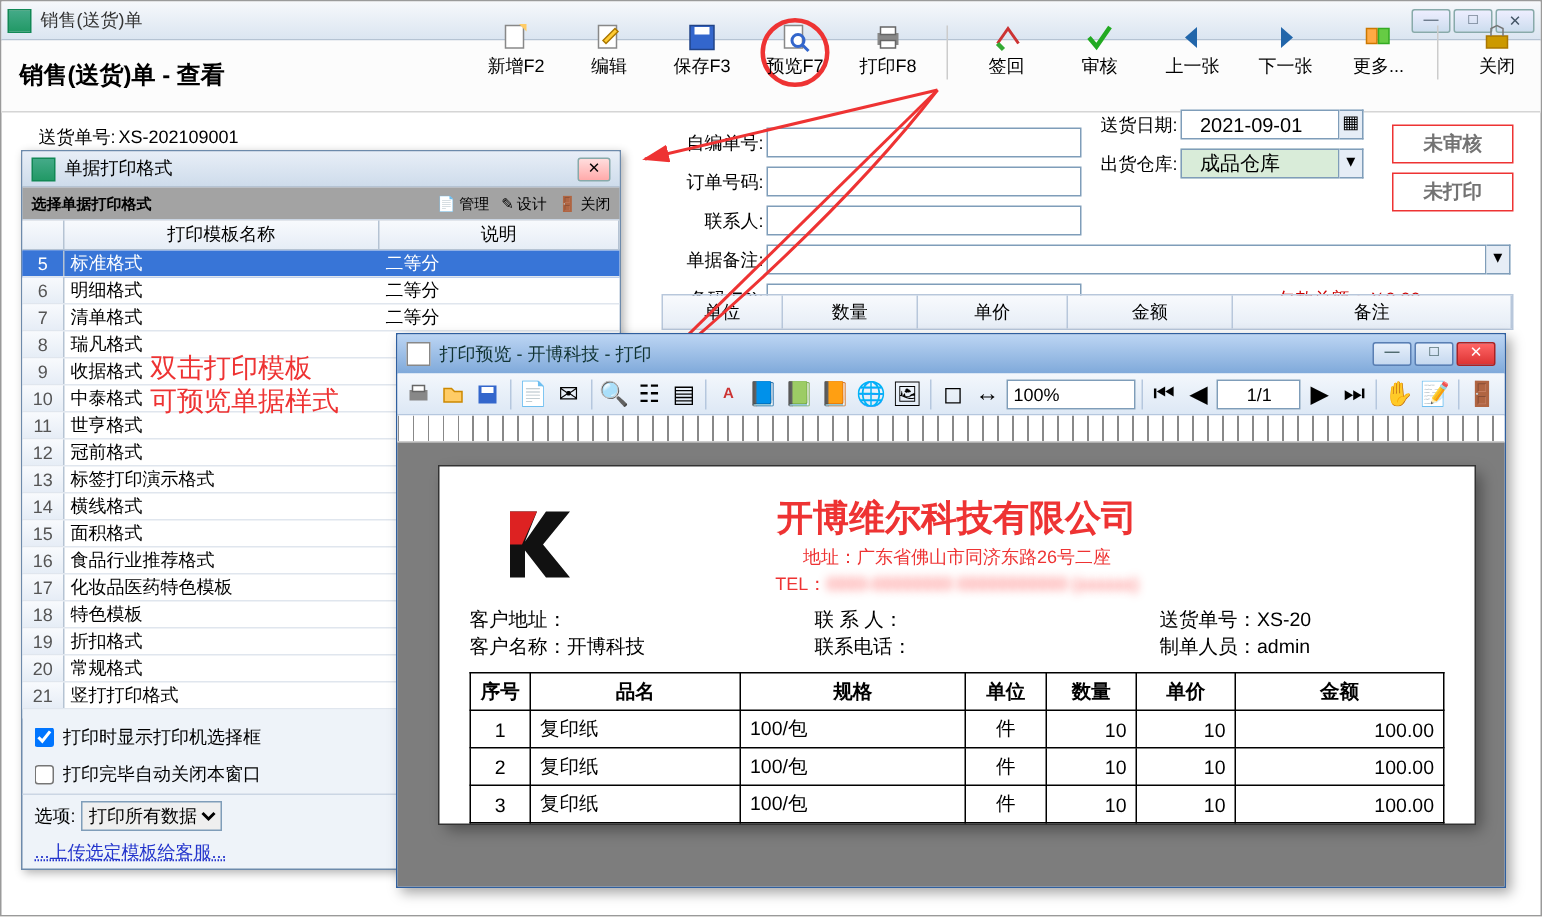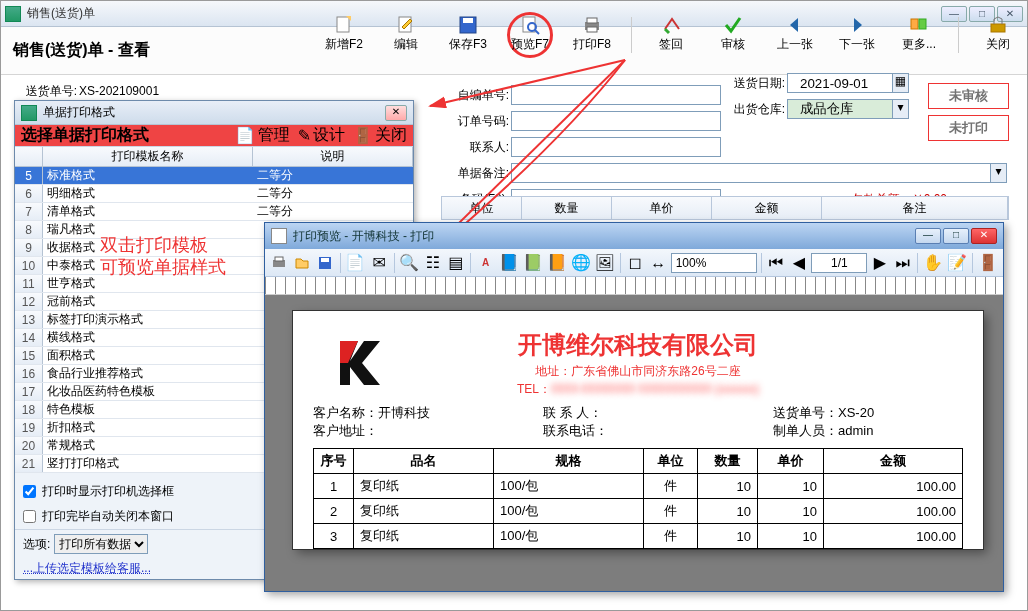--- a/index.html
+++ b/index.html
@@ -32,21 +32,21 @@
 .status-tags{position:absolute;top:82px;right:18px;display:flex;flex-direction:column;gap:6px}
 .status-tag{border:1px solid #e33;color:#737373;font-size:13px;font-weight:bold;padding:3px 20px;text-align:center;background:#fff}
 
 .grid-header{position:absolute;top:195px;left:440px;right:18px;height:24px;border:1px solid #b8c7db;background:linear-gradient(#f8fafd,#e6edf6);display:flex;font-size:12px}
 .grid-header>div{border-right:1px solid #b8c7db;display:flex;align-items:center;justify-content:center}
 
 
 .tpl-dialog{position:absolute;top:100px;left:14px;width:400px;border:1px solid #6d8aab;background:#eef3f9;box-shadow:2px 2px 6px rgba(0,0,0,.3)}
 .tpl-titlebar{height:24px;background:linear-gradient(#e8eef7,#cedceb);display:flex;align-items:center;padding:0 6px;font-size:12px;border-bottom:1px solid #b5c3d3}
 .tpl-titlebar .close-x{width:22px;height:16px;border:1px solid #8aa;background:linear-gradient(#fdd,#faa);border-radius:2px;text-align:center;font-size:10px;cursor:pointer;margin-left:auto}
-.tpl-sub{height:22px;background:#ef4444;display:flex;align-items:center;font-size:16px;padding:0 6px;border-bottom:1px solid #cbd6e4}
+.tpl-sub{height:22px;background:#a3a3a3;display:flex;align-items:center;font-size:10px;padding:0 6px;border-bottom:1px solid #cbd6e4}
 .tpl-sub b{flex:1}
 .tpl-sub .lnk{margin-left:8px;cursor:pointer;display:flex;align-items:center;gap:2px}
 .tpl-grid-hd{height:20px;background:linear-gradient(#f8fafd,#e6edf6);display:flex;font-size:12px;border-bottom:1px solid #b5c3d3}
 .tpl-grid-hd>div{display:flex;align-items:center;justify-content:center;border-right:1px solid #b5c3d3}
 .tpl-rows{font-size:12px;background:#fff}
 .tpl-row{height:18px;display:flex;align-items:center;border-bottom:1px solid #e0e6ee}
 .tpl-row .rn{width:28px;text-align:center;background:linear-gradient(#f8fafd,#e6edf6);border-right:1px solid #b5c3d3;height:100%;display:flex;align-items:center;justify-content:center;color:#555}
 .tpl-row .c1{width:210px;padding-left:4px}
 .tpl-row .c2{flex:1;padding-left:4px}
 .tpl-row.sel{background:#3875d7;color:#fff}
@@ -444,22 +444,22 @@
     <div class="pv-page">
       <svg class="pv-logo" viewBox="0 0 50 48">
           <path d="M6 2 H24 L16 22 L30 2 H46 L28 24 L46 46 H30 L16 28 V46 H6 Z" fill="#111"></path>
           <path d="M6 2 H24 L14 24 H6 Z" fill="#d22"></path>
         </svg>
       <div class="pv-company">开博维尔科技有限公司</div>
       <div class="pv-addr">地址：广东省佛山市同济东路26号二座</div>
       <div class="pv-tel"><span>TEL：</span><span class="blur">0000-00000000 00000000000 (xxxxxx)</span></div>
       <div class="pv-meta">
         <div class="col">
+          <div><span>客户地址：</span></div>
           <div><span>客户名称：</span><span>开博科技</span></div>
-          <div><span>客户地址：</span></div>
         </div>
         <div class="col">
           <div><span>联 系 人：</span></div>
           <div><span>联系电话：</span></div>
         </div>
         <div class="col rt">
           <div><span>送货单号：</span><span>XS-20</span></div>
           <div><span>制单人员：</span><span>admin</span></div>
         </div>
       </div>

